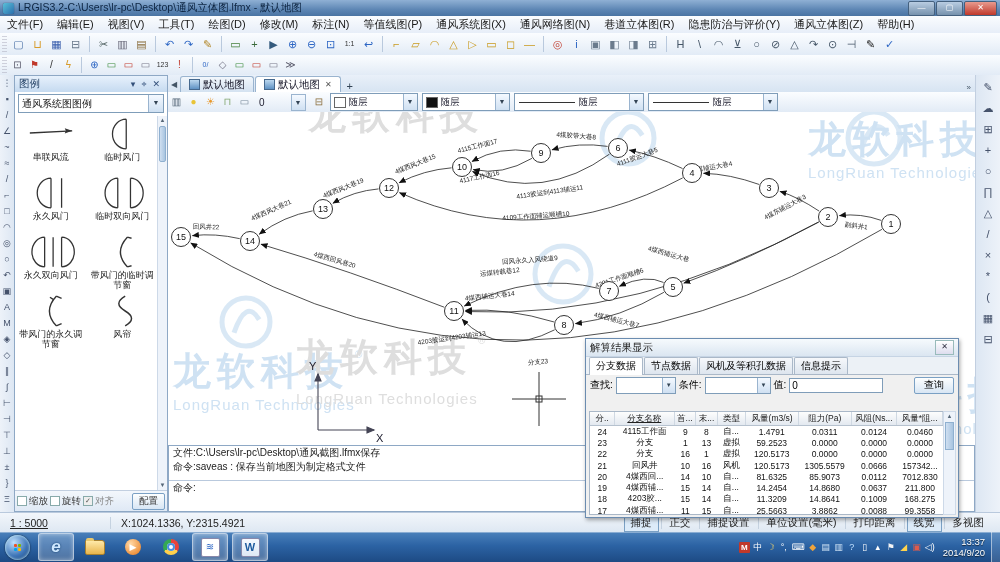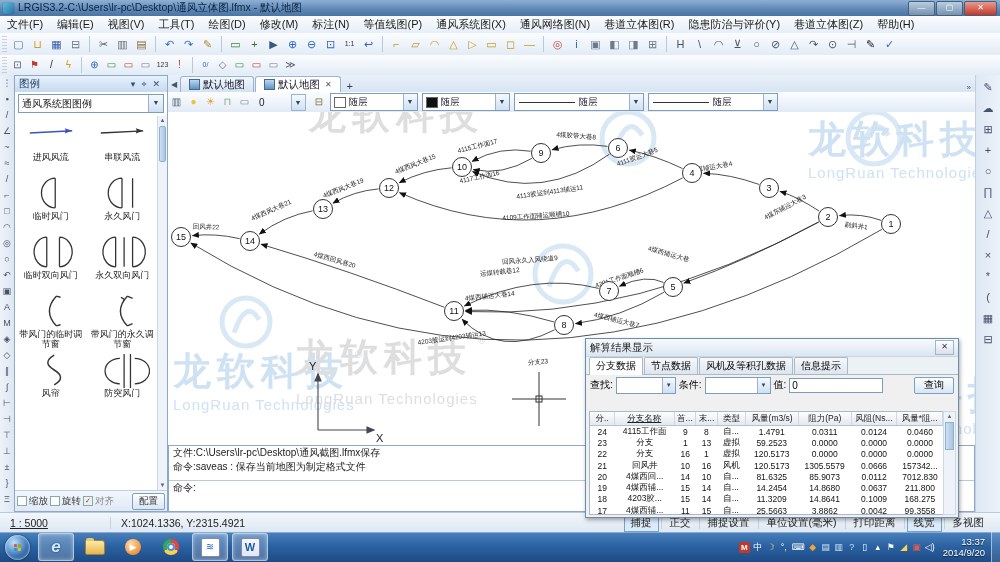--- a/index.html
+++ b/index.html
@@ -137,21 +137,21 @@
       <span class="mitem">视图(V)</span>
       <span class="mitem">工具(T)</span>
       <span class="mitem">绘图(D)</span>
       <span class="mitem">修改(M)</span>
       <span class="mitem">标注(N)</span>
       <span class="mitem">等值线图(P)</span>
       <span class="mitem">通风系统图(X)</span>
       <span class="mitem">通风网络图(N)</span>
       <span class="mitem">巷道立体图(R)</span>
       <span class="mitem">隐患防治与评价(Y)</span>
-      <span class="mitem">巷道立体图(Z)</span>
+      <span class="mitem">通风立体图(Z)</span>
       <span class="mitem">帮助(H)</span>
     </div>
 
   <div class="toolbar tb1" id="toolbar1">
       <span class="tgrip"></span>
       <span class="ticon" style="color: rgb(74, 111, 165);">▢</span>
       <span class="ticon" style="color: rgb(215, 155, 42);">⊔</span>
       <span class="ticon" style="color: rgb(58, 95, 173);">▦</span>
       <span class="ticon" style="color: rgb(107, 123, 141);">⊟</span>
       <span class="tsep"></span>
@@ -262,27 +262,20 @@
       <span class="hic">✕</span>
     </div>
     <div class="combo">
       <span class="ctext">通风系统图图例</span>
       <span class="cbtn">▼</span>
     </div>
     <div class="legbody">
       <div class="leggrid" id="legendGrid">
           <div class="legitem">
             <svg width="56" height="36" viewBox="0 0 52 34">
-              <line x1="6" y1="16" x2="46" y2="14" stroke="#3b52c4" stroke-width="1.4"></line>
-              <path d="M46,14 l-7,-2.5 l1,2.5 l-1,2.5 z" fill="#3b52c4"></path>
-            </svg>
-            <div class="leglab">进风风流</div>
-          </div>
-          <div class="legitem">
-            <svg width="56" height="36" viewBox="0 0 52 34">
               <line x1="6" y1="16" x2="46" y2="14" stroke="#333" stroke-width="1.3"></line>
               <path d="M46,14 l-7,-2.5 l1,2.5 l-1,2.5 z" fill="#333"></path>
             </svg>
             <div class="leglab">串联风流</div>
           </div>
           <div class="legitem">
             <svg width="56" height="36" viewBox="0 0 52 34">
               <path d="M30,3 A13,14 0 0 0 30,31 M30,3 L30,31" fill="none" stroke="#333" stroke-width="1.2"></path>
             </svg>
             <div class="leglab">临时风门</div>
@@ -315,26 +308,20 @@
             <svg width="56" height="36" viewBox="0 0 52 34">
               <path d="M31,3 Q18,17 31,31 M31,3 l5,2 M31,31 l5,-2 M28,6 l-3,-2" fill="none" stroke="#333" stroke-width="1.3"></path>
             </svg>
             <div class="leglab">带风门的永久调节窗</div>
           </div>
           <div class="legitem">
             <svg width="56" height="36" viewBox="0 0 52 34">
               <path d="M29,3 Q17,10 29,17 Q41,24 29,31" fill="none" stroke="#333" stroke-width="1.4"></path>
             </svg>
             <div class="leglab">风帘</div>
-          </div>
-          <div class="legitem">
-            <svg width="56" height="36" viewBox="0 0 52 34">
-              <path d="M24,6 A14,12 0 0 0 24,30 M38,6 A14,12 0 0 1 38,30 M28,2 L28,34 M34,2 L34,34" fill="none" stroke="#333" stroke-width="1.2"></path>
-            </svg>
-            <div class="leglab">防突风门</div>
           </div>
         </div>
       <div class="vscroll">
         <div class="sa" style="top:0">▲</div>
         <div class="thumb"></div>
         <div class="sa" style="bottom:0">▼</div>
       </div>
     </div>
     <div class="legfoot">
       <span class="chk"></span>
@@ -692,21 +679,21 @@
             <span class="td" style="width: 13%;">168.275</span>
           </div>
           <div class="trow">
             <span class="td" style="width: 7%;">17</span>
             <span class="td" style="width: 17%;">4煤西辅...</span>
             <span class="td" style="width: 6%;">11</span>
             <span class="td" style="width: 6%;">15</span>
             <span class="td" style="width: 8%;">自...</span>
             <span class="td" style="width: 15%;">25.5663</span>
             <span class="td" style="width: 15%;">3.8862</span>
-            <span class="td" style="width: 13%;">0.0042</span>
+            <span class="td" style="width: 13%;">0.0088</span>
             <span class="td" style="width: 13%;">99.3558</span>
           </div>
         </div>
     </div>
     <div class="dvscroll">
       <div style="height:9px;line-height:9px;">▲</div>
       <div class="thumb"></div>
     </div>
   </div>
 

